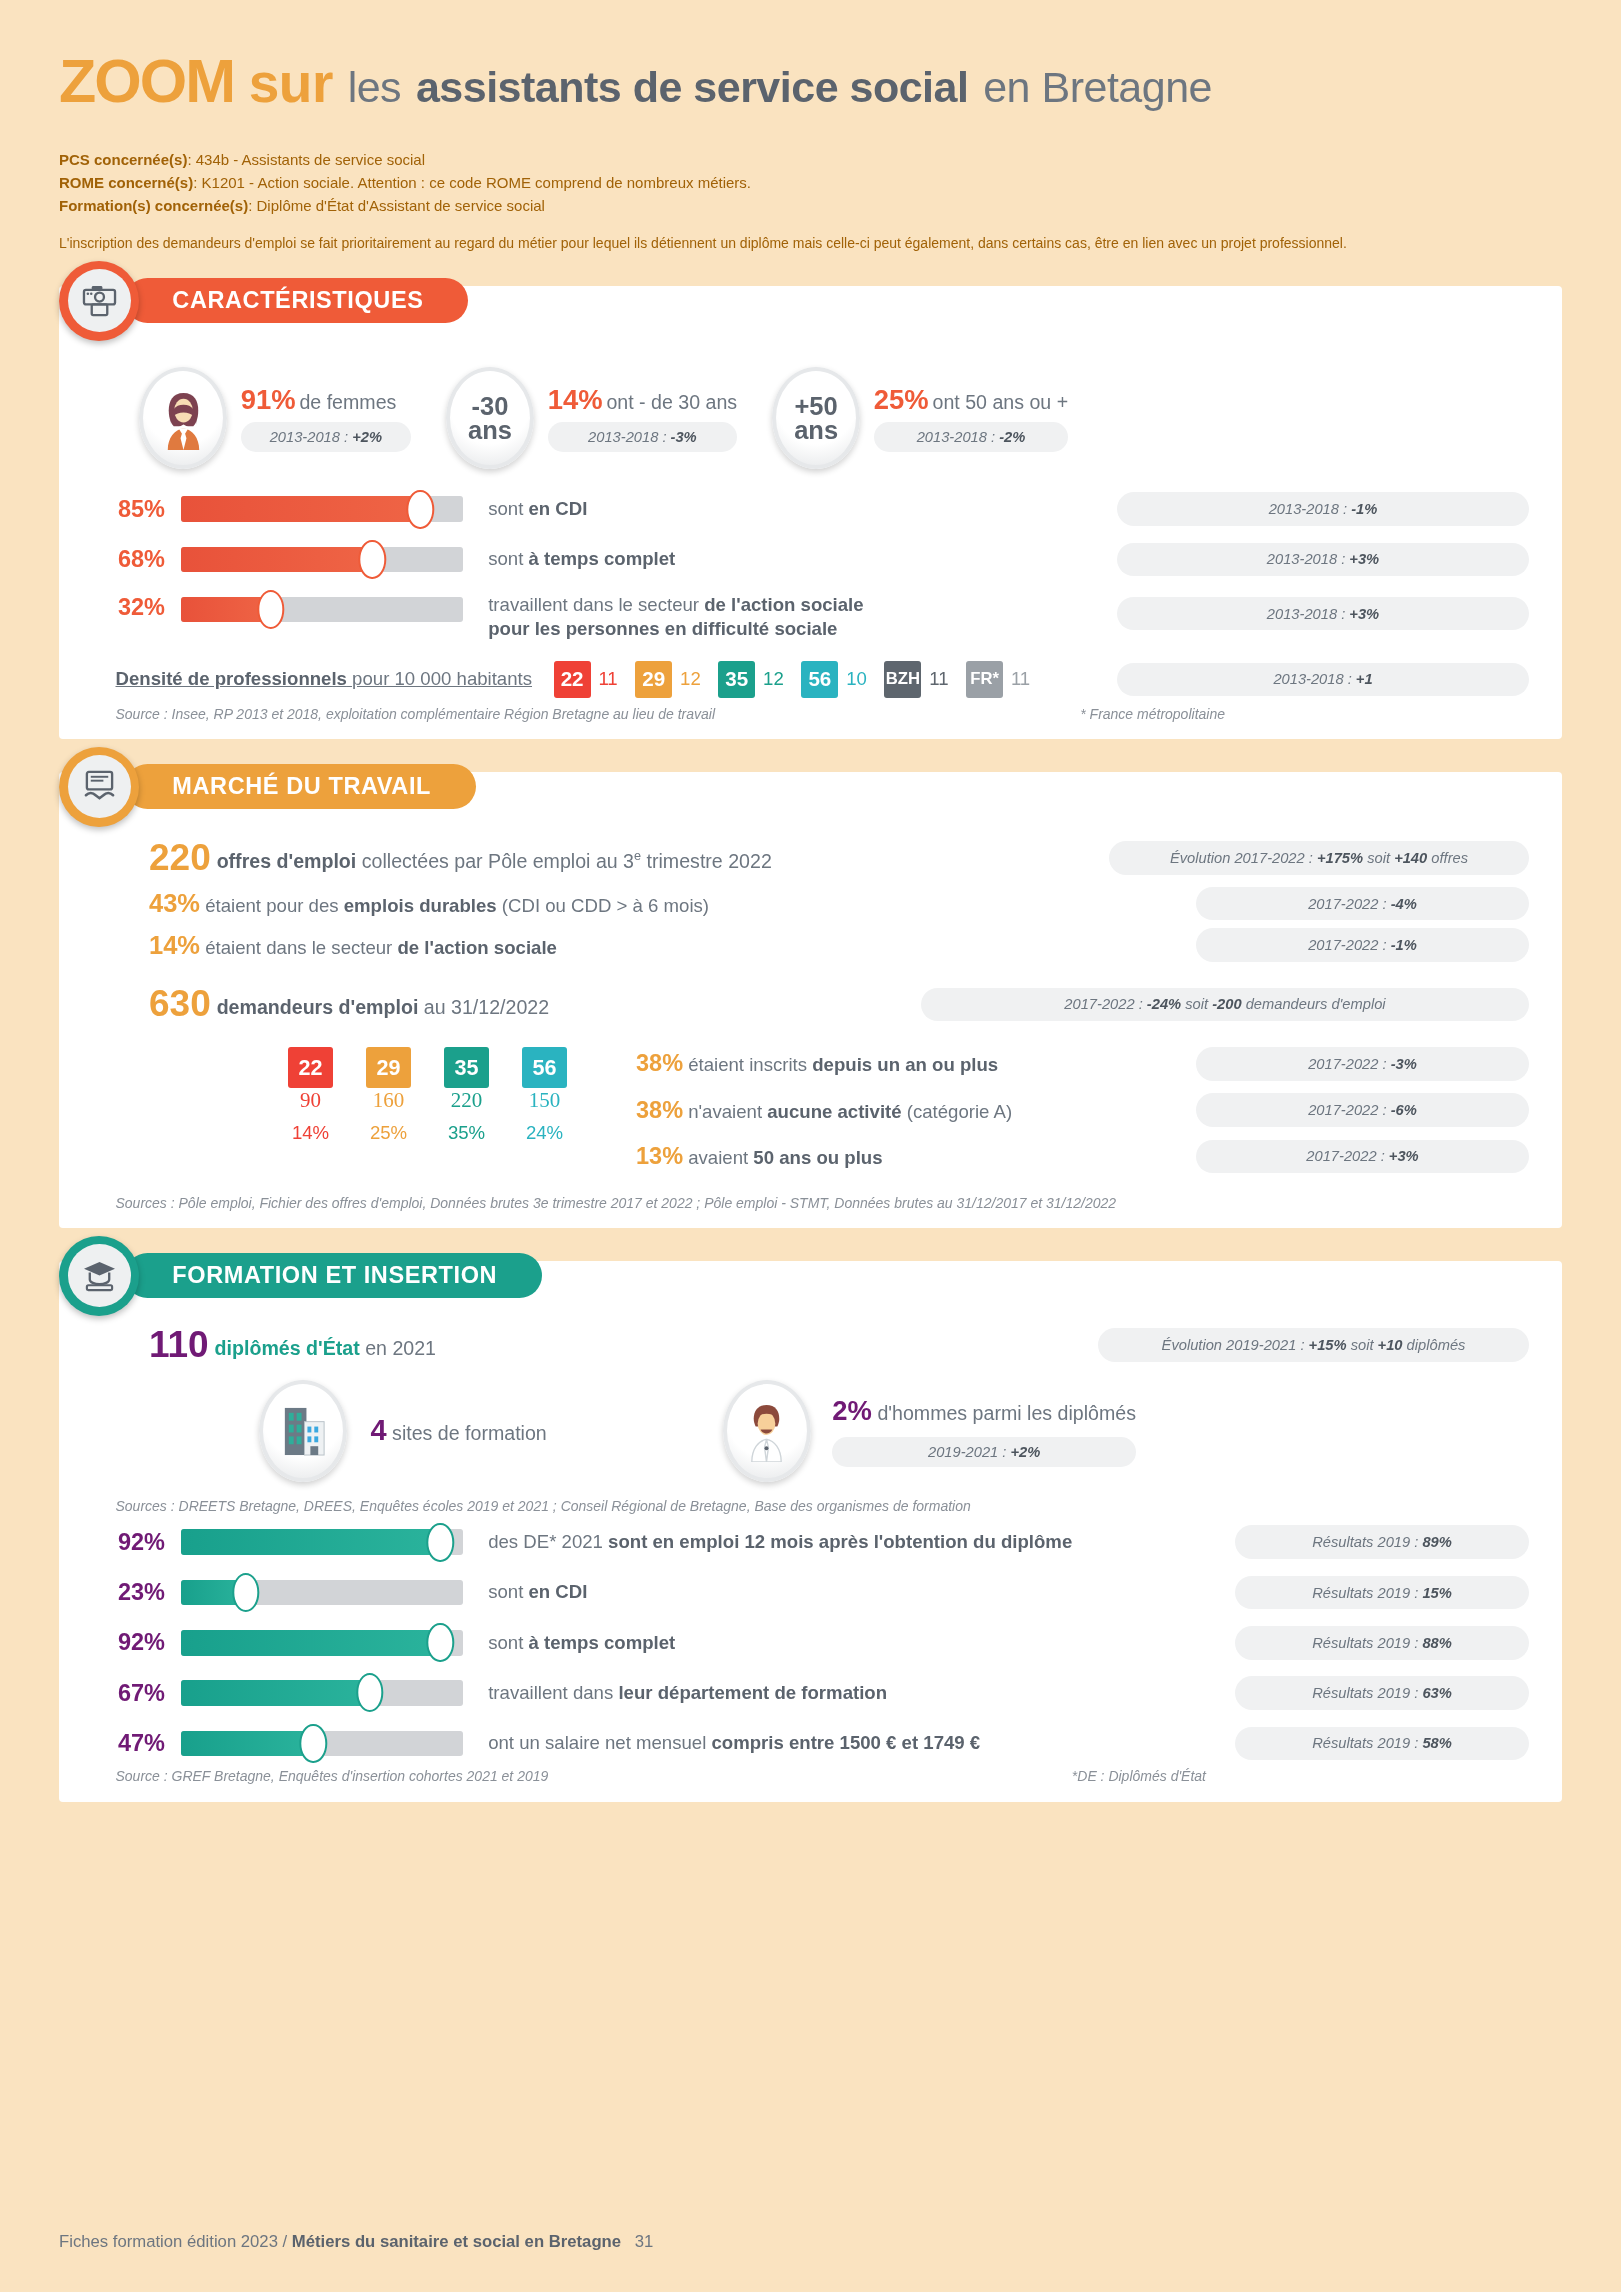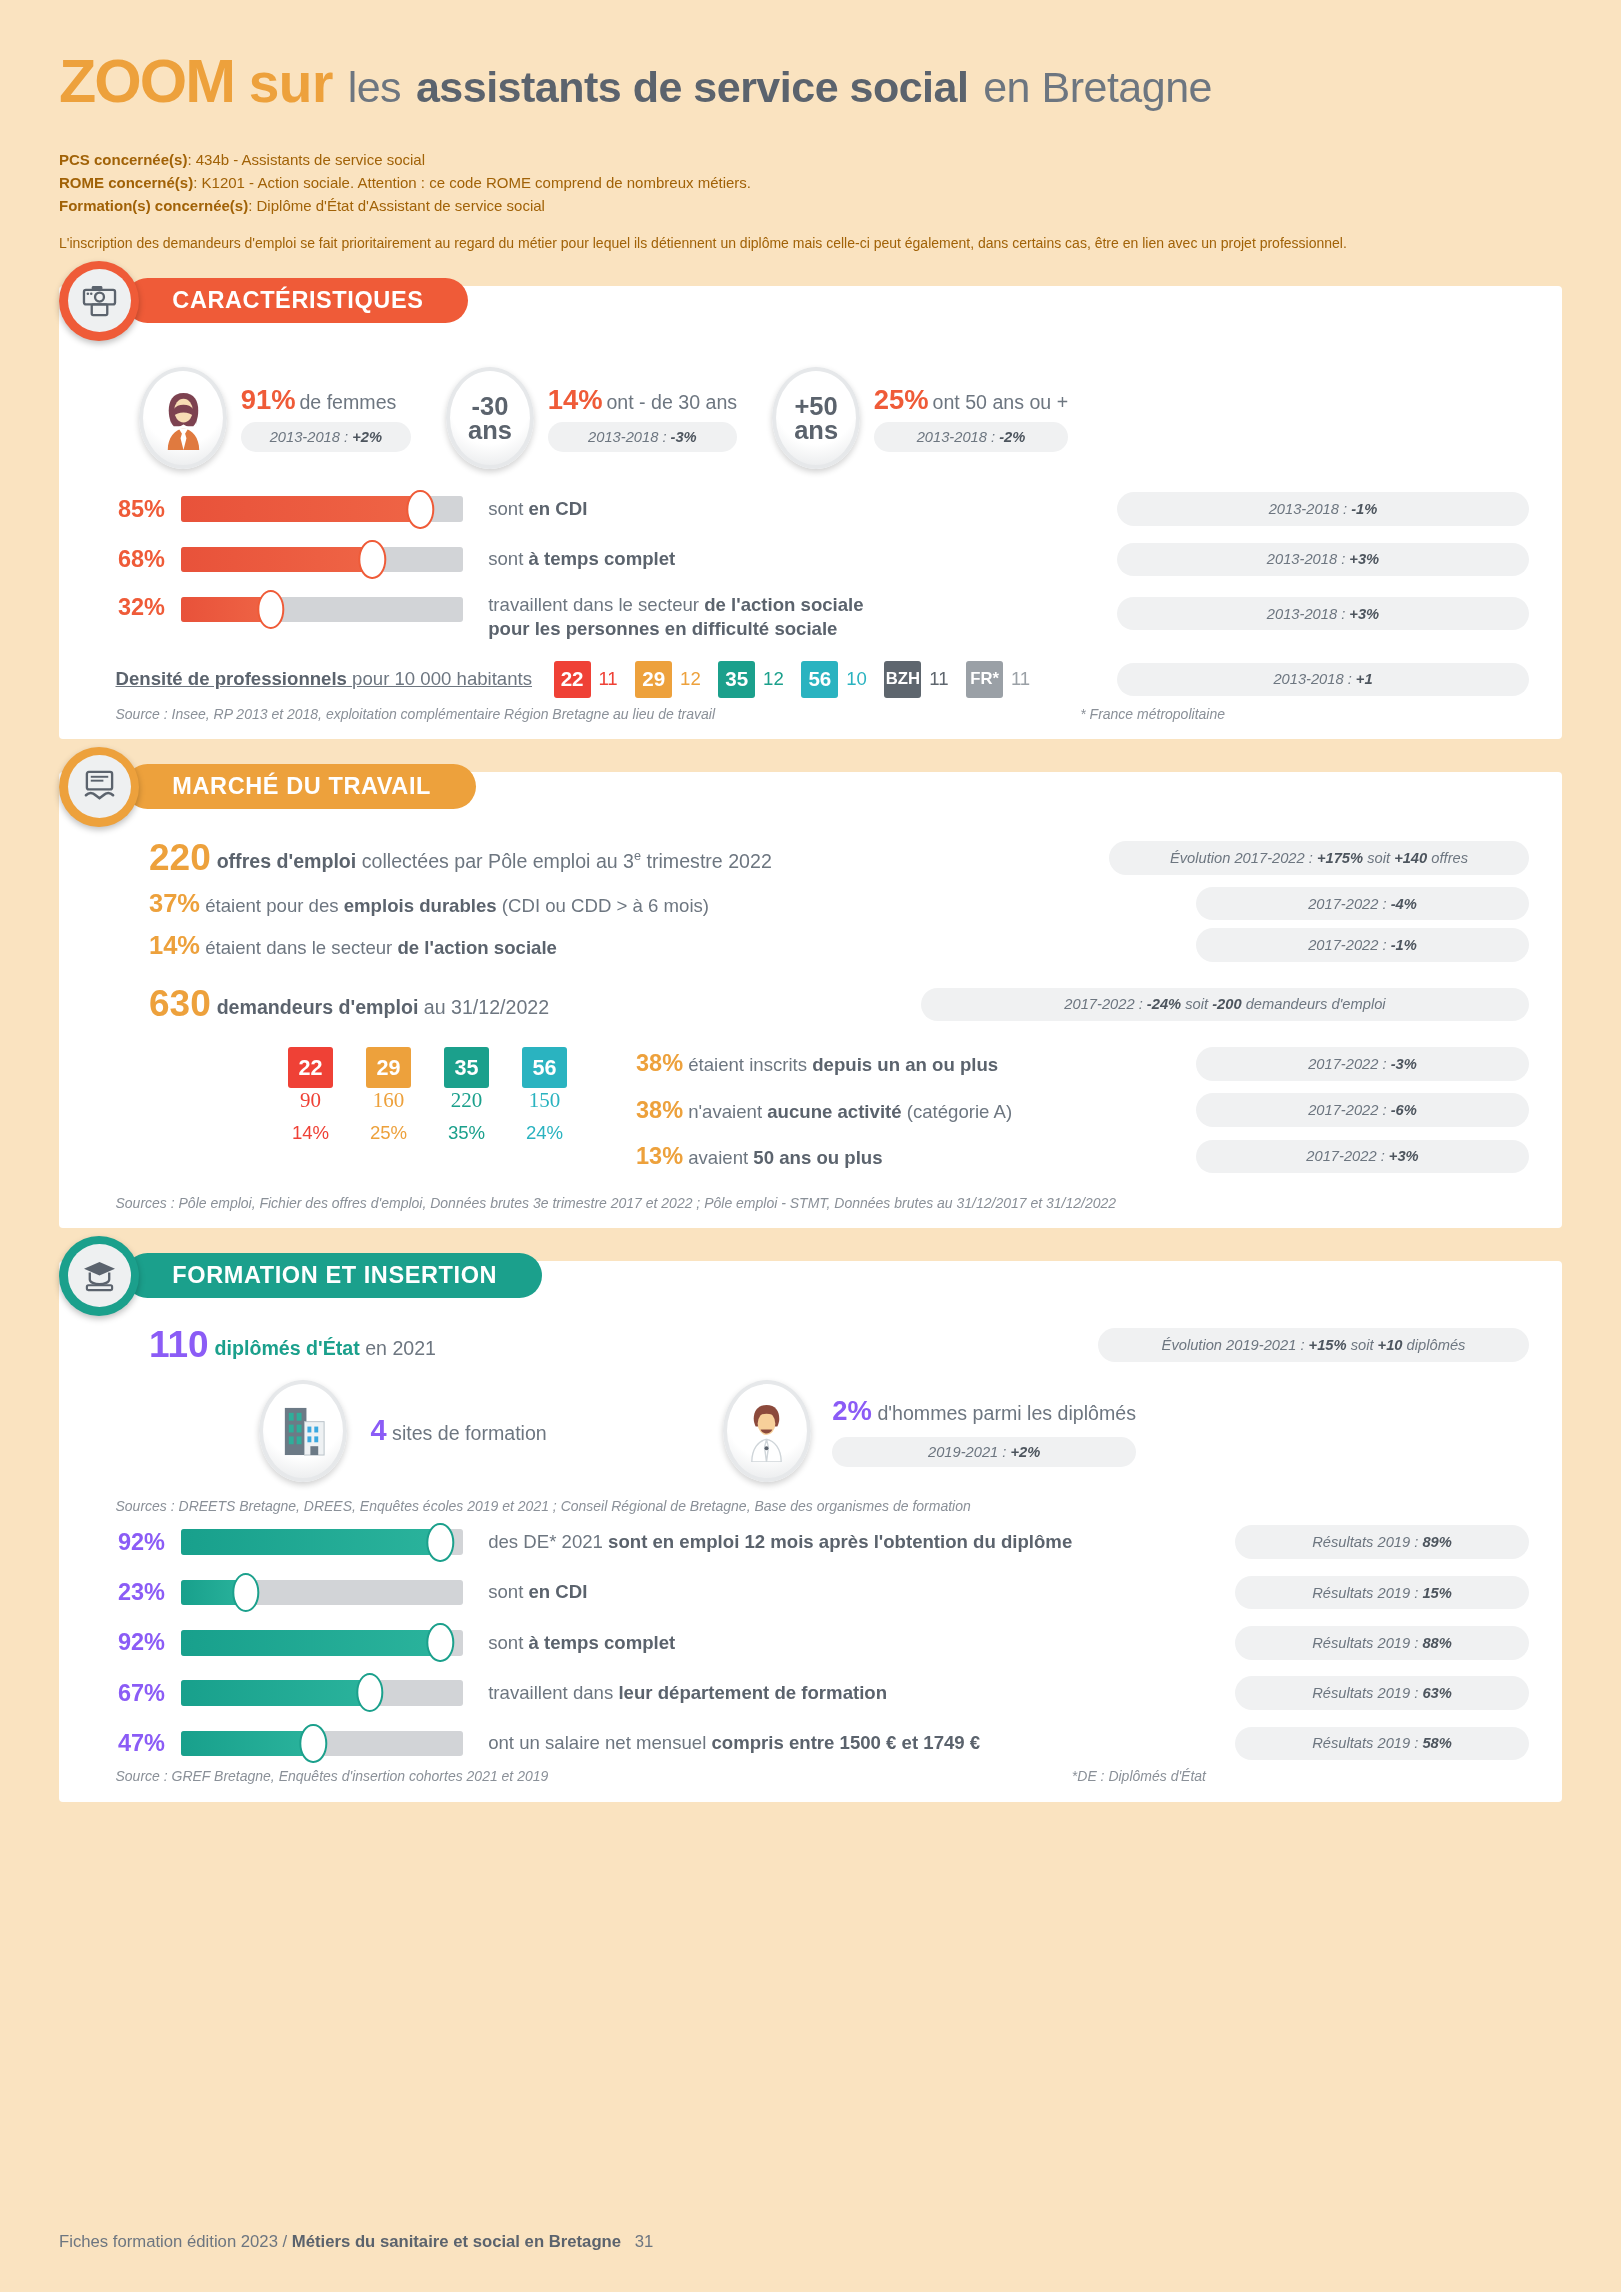--- a/index.html
+++ b/index.html
@@ -67,21 +67,21 @@
   .row{ display:flex; align-items:center; }
   .evo{
     background:#f0f1f2; border-radius:19.6px;
     font-size:14.7px; font-style:italic; color:#6d7680;
     padding:8.8px 25.5px; text-align:center; white-space:nowrap;
   }
   .evo b{ font-style:italic; font-weight:700; color:#4d555e; }
 
   .big-red{ color:#ef5b38; font-weight:700; }
   .big-org{ color:#eda13c; font-weight:700; }
-  .big-grn{ color:#8b5cf6; font-weight:700; }
+  .big-grn{ color:#701a75; font-weight:700; }
 
   .lead{ font-size:19.6px; color:#6d7680; }
   .lead b{ color:#5b636d; font-weight:700; }
   .lead .num{ font-size:33px; vertical-align:-2px; margin-right:5.9px; }
 
   
   .circ{
     width:88px;height:102px;border-radius:50%;
     background:radial-gradient(circle at 50% 35%, #ffffff 55%, #e3e5e7 100%);
     border:4.9px solid #e6e8ea;
@@ -345,21 +345,21 @@
         <div class="lead">
           <span class="big-org num" style="font-size:37px;">220</span><b>offres d'emploi</b><span> collectées par Pôle emploi au 3</span><sup style="font-size:12.7px;">e</sup><span> trimestre 2022</span>
         </div>
         <div class="evo sl-right" style="min-width:420px;">
           <span>Évolution 2017-2022 : </span><b>+175%</b><span> soit </span><b>+140</b><span> offres</span>
         </div>
       </div>
 
       <div class="row" style="margin:7.8px 0 0 57px;">
         <div class="lead" style="font-size:18.6px;">
-          <span class="big-org" style="font-size:25.5px;">37%</span><span> étaient pour des </span><b>emplois durables</b><span> (CDI ou CDD &gt; à 6 mois)</span>
+          <span class="big-org" style="font-size:25.5px;">43%</span><span> étaient pour des </span><b>emplois durables</b><span> (CDI ou CDD &gt; à 6 mois)</span>
         </div>
         <div class="evo sl-right" style="min-width:333px;">
           <span>2017-2022 : </span><b>-4%</b>
         </div>
       </div>
 
       <div class="row" style="margin:7.8px 0 0 57px;">
         <div class="lead" style="font-size:18.6px;">
           <span class="big-org" style="font-size:25.5px;">14%</span><span> étaient dans le secteur </span><b>de l'action sociale</b>
         </div>

